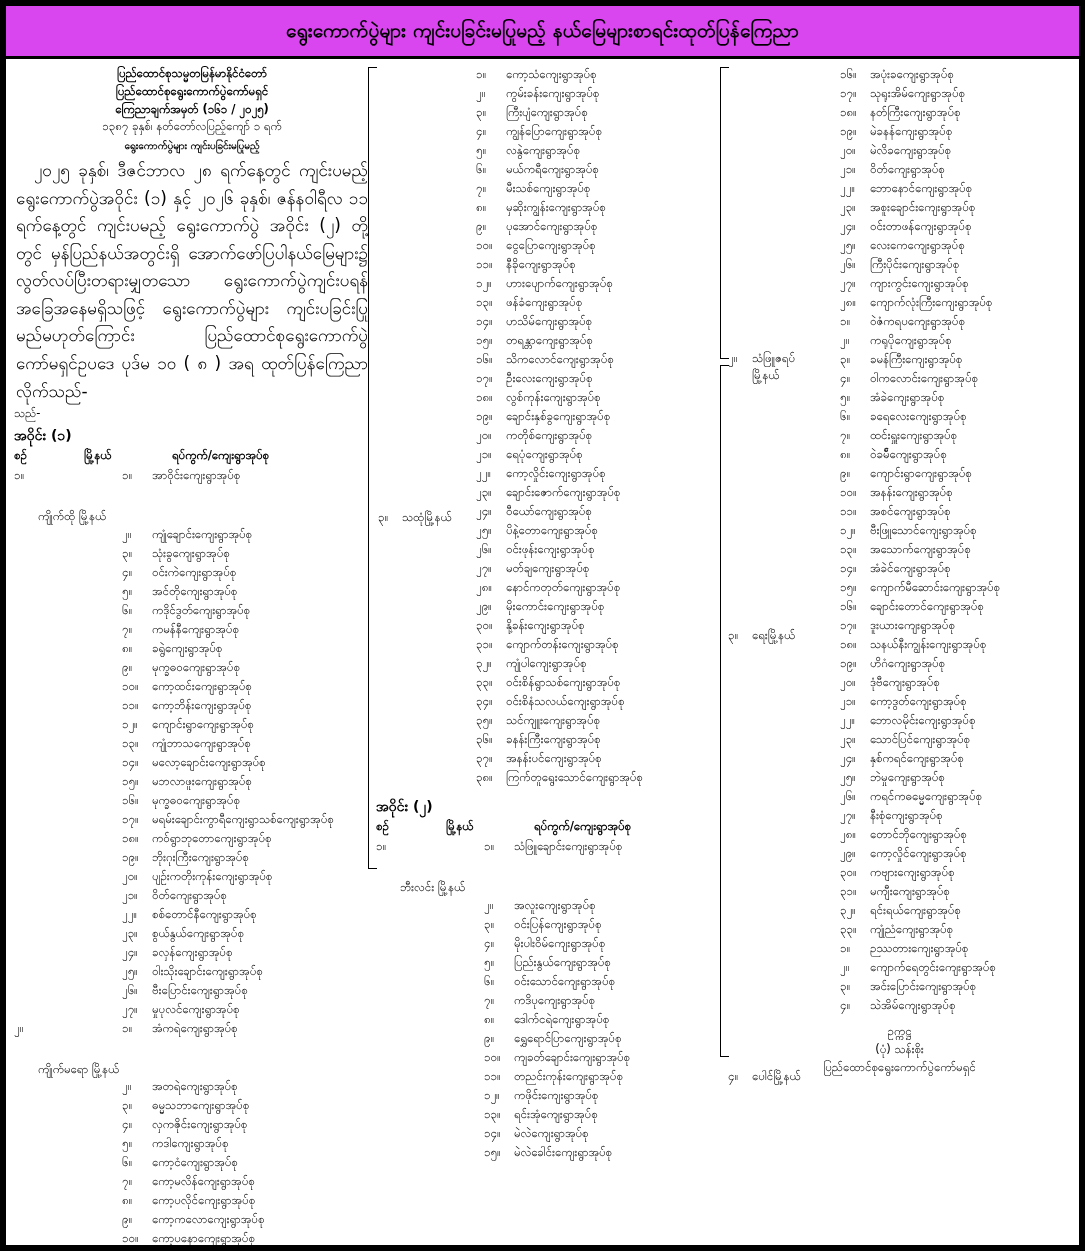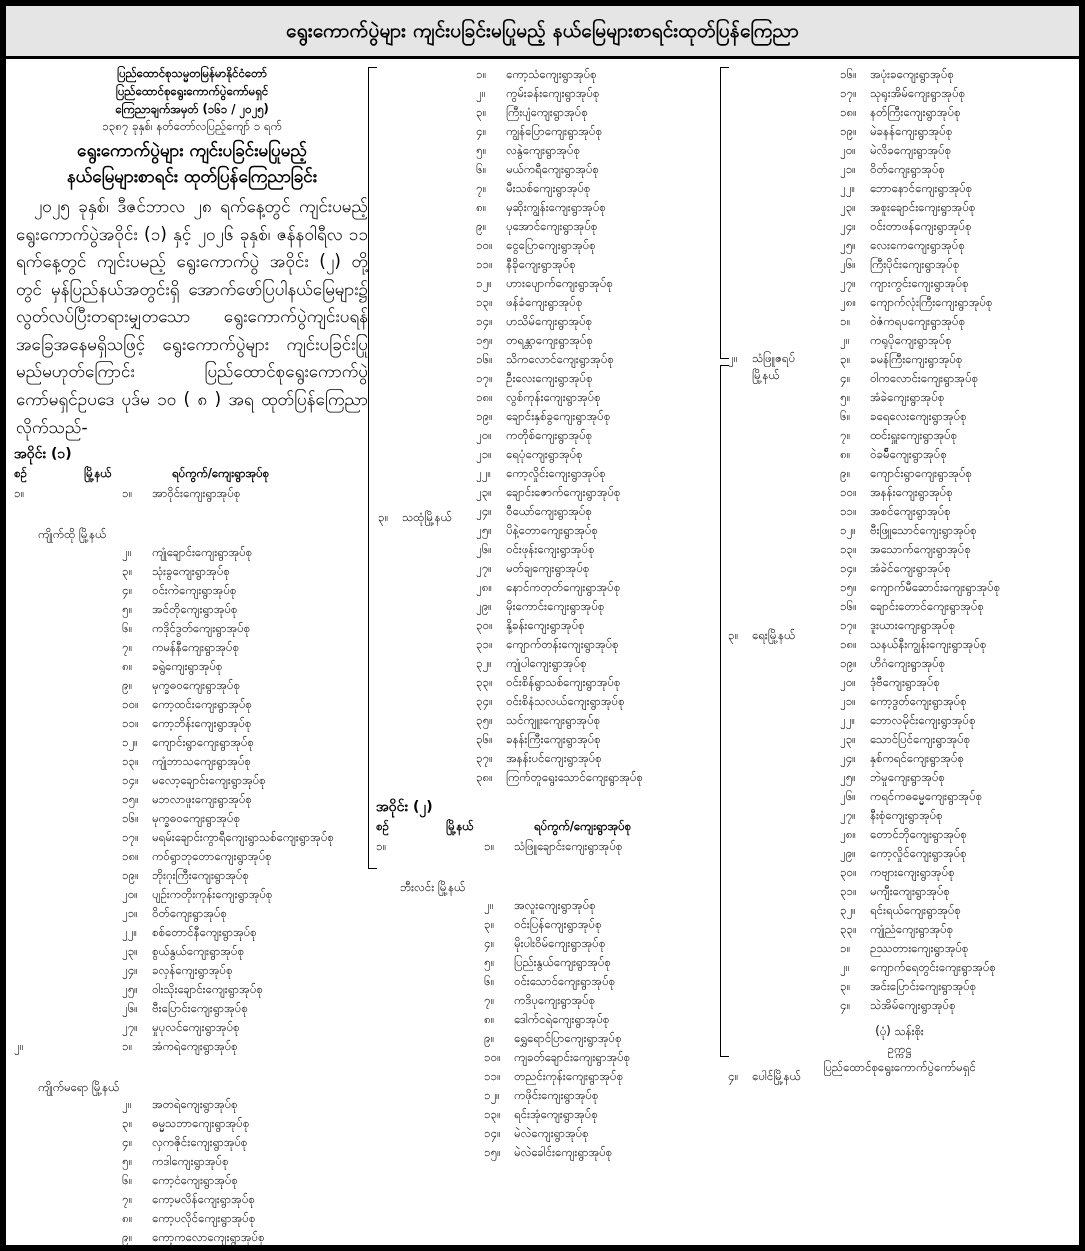--- a/index.html
+++ b/index.html
@@ -13,21 +13,21 @@
   .page {
     width: 1085px;
     height: 1251px;
     box-sizing: border-box;
     background: #ffffff;
     border: 6px solid #000000;
     position: relative;
     overflow: hidden;
   }
   .banner {
-    background: #e5e5e5;
+    background: #d946ef;
     border-bottom: 3px solid #000000;
     height: 50px;
     display: flex;
     align-items: center;
     justify-content: center;
     text-align: center;
   }
   .banner-title {
     font-size: 19px;
     font-weight: bold;
@@ -59,21 +59,21 @@
     text-align: center;
     font-size: 11.5px;
     line-height: 1.55;
     font-weight: bold;
     color: #000;
   }
   .hdr-line { white-space: nowrap; }
   .hdr-line.reg { font-weight: normal; }
   .hdr-sub {
     text-align: center;
-    font-size: 17px;
+    font-size: 10px;
     line-height: 1.5;
     font-weight: bold;
     margin-top: 2px;
   }
   .para {
     font-size: 17px;
     line-height: 1.62;
     text-align: justify;
     color: #000;
     margin-top: 4px;
@@ -155,23 +155,23 @@
 
       <div class="col col1">
         <div class="hdr-block">
           <div class="hdr-line">ပြည်ထောင်စုသမ္မတမြန်မာနိုင်ငံတော်</div>
           <div class="hdr-line">ပြည်ထောင်စုရွေးကောက်ပွဲကော်မရှင်</div>
           <div class="hdr-line">ကြေညာချက်အမှတ် (၁၆၁ / ၂၀၂၅)</div>
           <div class="hdr-line reg">၁၃၈၇ ခုနှစ်၊ နတ်တော်လပြည့်ကျော် ၁ ရက်</div>
         </div>
         <div class="hdr-sub">
           <div>ရွေးကောက်ပွဲများ ကျင်းပခြင်းမပြုမည့်</div>
-          <div>နယ်မြေများစာရင်း ထုတ်ပြန်ကြေညာခြင်း</div>
         </div>
         <div class="para"><span class="indent"></span><span>၂၀၂၅ ခုနှစ်၊ ဒီဇင်ဘာလ ၂၈ ရက်နေ့တွင် ကျင်းပမည့် ရွေးကောက်ပွဲအဝိုင်း (၁) နှင့် ၂၀၂၆ ခုနှစ်၊ ဇန်နဝါရီလ ၁၁ ရက်နေ့တွင် ကျင်းပမည့် ရွေးကောက်ပွဲ အဝိုင်း (၂) တို့တွင် မှန်ပြည်နယ်အတွင်းရှိ အောက်ဖော်ပြပါနယ်မြေများ၌ လွတ်လပ်ပြီးတရားမျှတသော ရွေးကောက်ပွဲကျင်းပရန် အခြေအနေမရှိသဖြင့် ရွေးကောက်ပွဲများ ကျင်းပခြင်းပြုမည်မဟုတ်ကြောင်း ပြည်ထောင်စုရွေးကောက်ပွဲ ကော်မရှင်ဥပဒေ ပုဒ်မ ၁၀ ( ၈ ) အရ ထုတ်ပြန်ကြေညာလိုက်သည်-</span></div>
+        <div class="signoff">သည်-</div>
 
         <div class="group-label">အဝိုင်း (၁)</div>
         <div class="table-head">
           <div class="th-no">စဉ်</div>
           <div class="th-tsp">မြို့နယ်</div>
           <div class="th-vt">ရပ်ကွက်/ကျေးရွာအုပ်စု</div>
         </div>
 
         <div class="rowset">
           <div class="rowline">
@@ -1131,21 +1131,21 @@
             </div>
           <div class="rowline">
               <div class="c-vt">
                 <div class="vno">၄။</div>
                 <div class="vname">သဲအိမ်ကျေးရွာအုပ်စု</div>
               </div>
             </div>
         </div>
 
         <div class="footer-sign">
+          <div>ဥက္ကဋ္ဌ</div>
           <div>(ပုံ) သန်းစိုး</div>
-          <div>ဥက္ကဋ္ဌ</div>
           <div>ပြည်ထောင်စုရွေးကောက်ပွဲကော်မရှင်</div>
         </div>
       </div>
 
     </div>
   </div>
 </div>
 
 </body></html>

